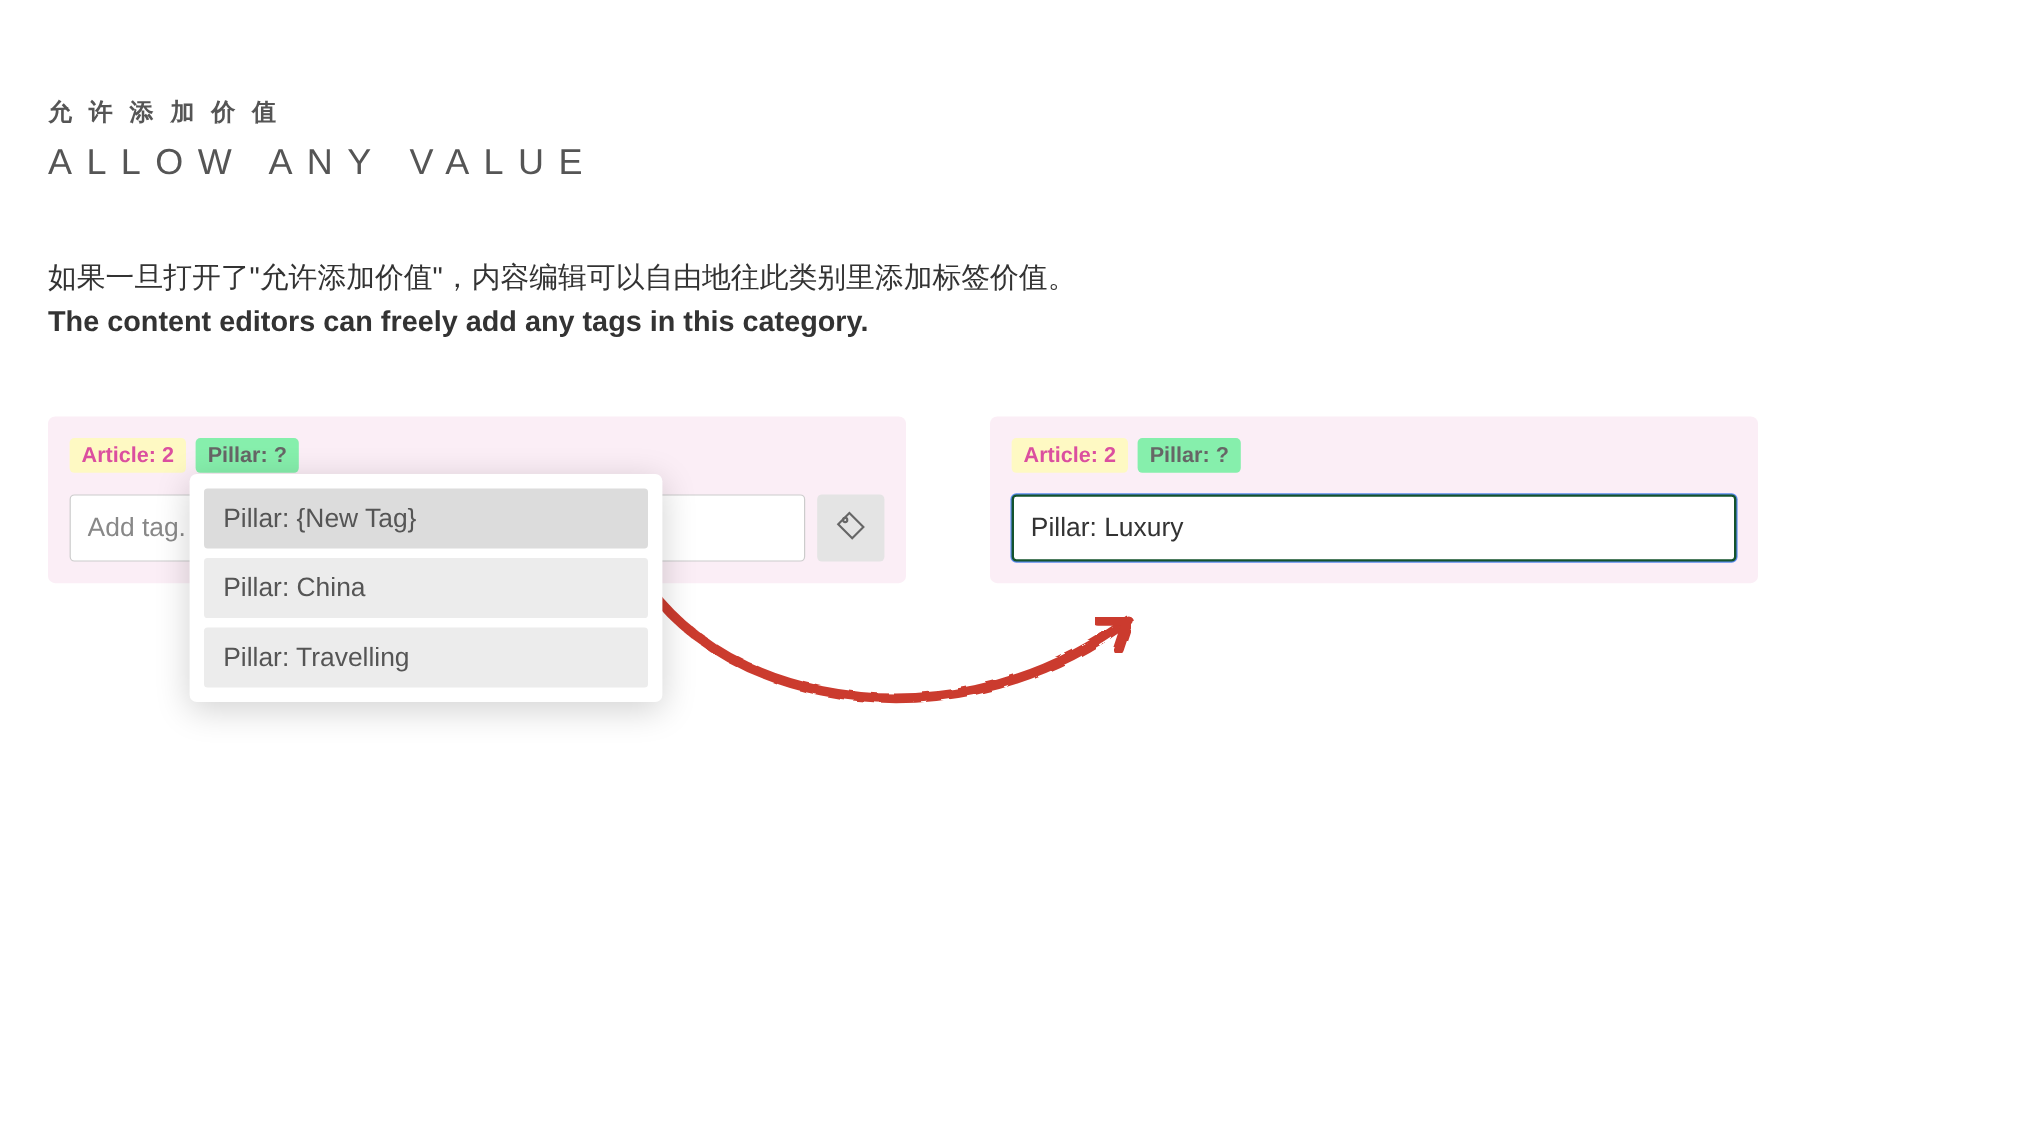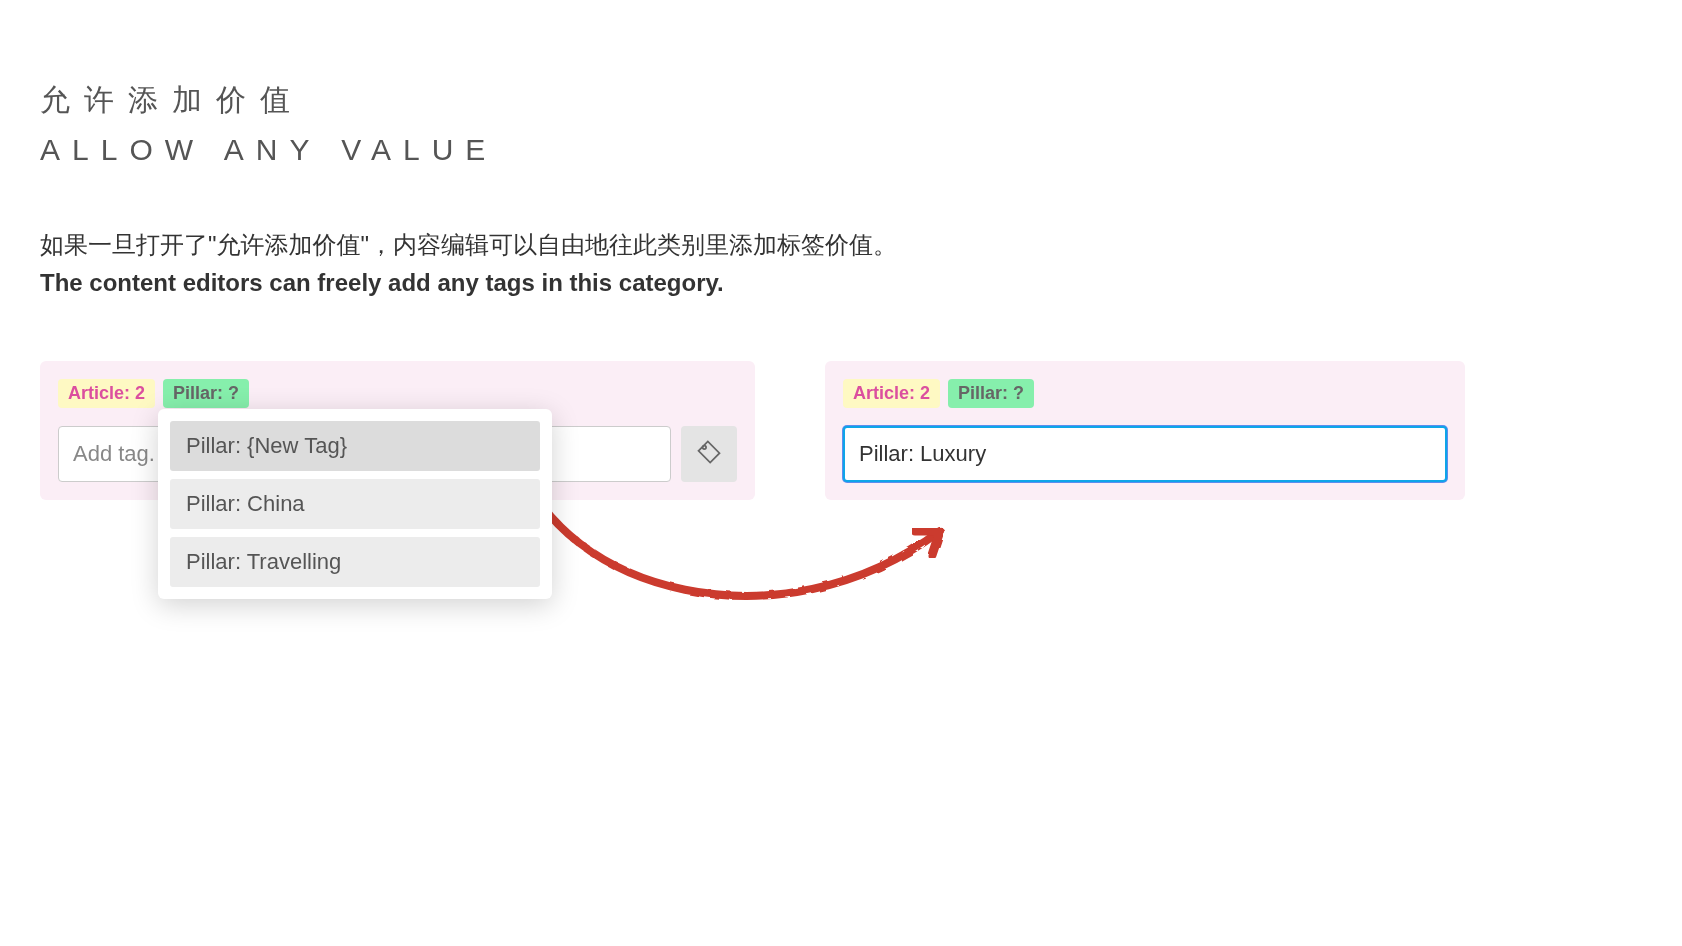--- a/index.html
+++ b/index.html
@@ -5,24 +5,24 @@
     * { box-sizing: border-box; margin: 0; padding: 0; }
     body {
       font-family: -apple-system, BlinkMacSystemFont, "Segoe UI", "Helvetica Neue", Arial, sans-serif;
       background: #ffffff;
       width: 1682px;
       height: 946px;
       padding: 80px 40px 40px 40px;
       color: #333;
     }
     .heading-cn {
-      font-size: 30px;
+      font-size: 20px;
       letter-spacing: 14px;
       color: #555;
-      font-weight: 400;
+      font-weight: 700;
       margin-bottom: 12px;
     }
     .heading-en {
       font-size: 30px;
       letter-spacing: 12px;
       color: #555;
       font-weight: 400;
       margin-bottom: 62px;
     }
     .desc-cn {
@@ -65,21 +65,21 @@
       border-radius: 4px;
       background: #fff;
       padding: 10px 14px;
       font-size: 22px;
       color: #333;
       height: 56px;
       outline: none;
     }
     .tag-input::placeholder { color: #888; }
     .tag-input.focused {
-      border: 2px solid #0ea5e9;
+      border: 2px solid #14532d;
       box-shadow: 0 0 0 1px #5b8def;
     }
     .tag-icon-btn {
       width: 56px;
       height: 56px;
       background: #e4e4e4;
       border-radius: 4px;
       display: flex;
       align-items: center;
       justify-content: center;

